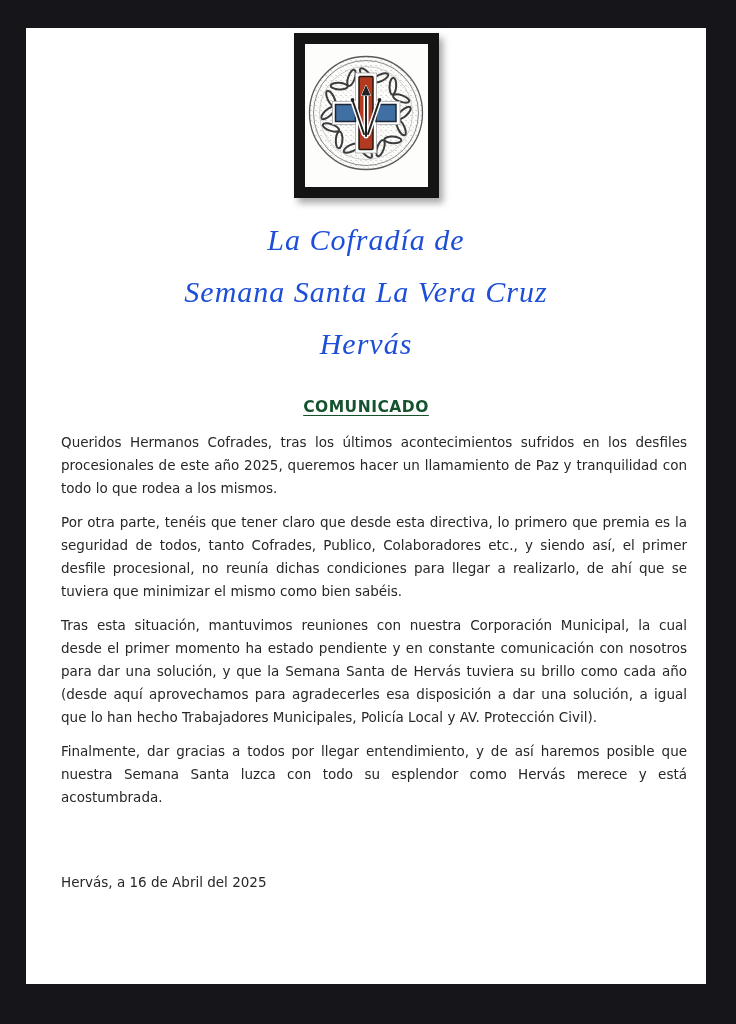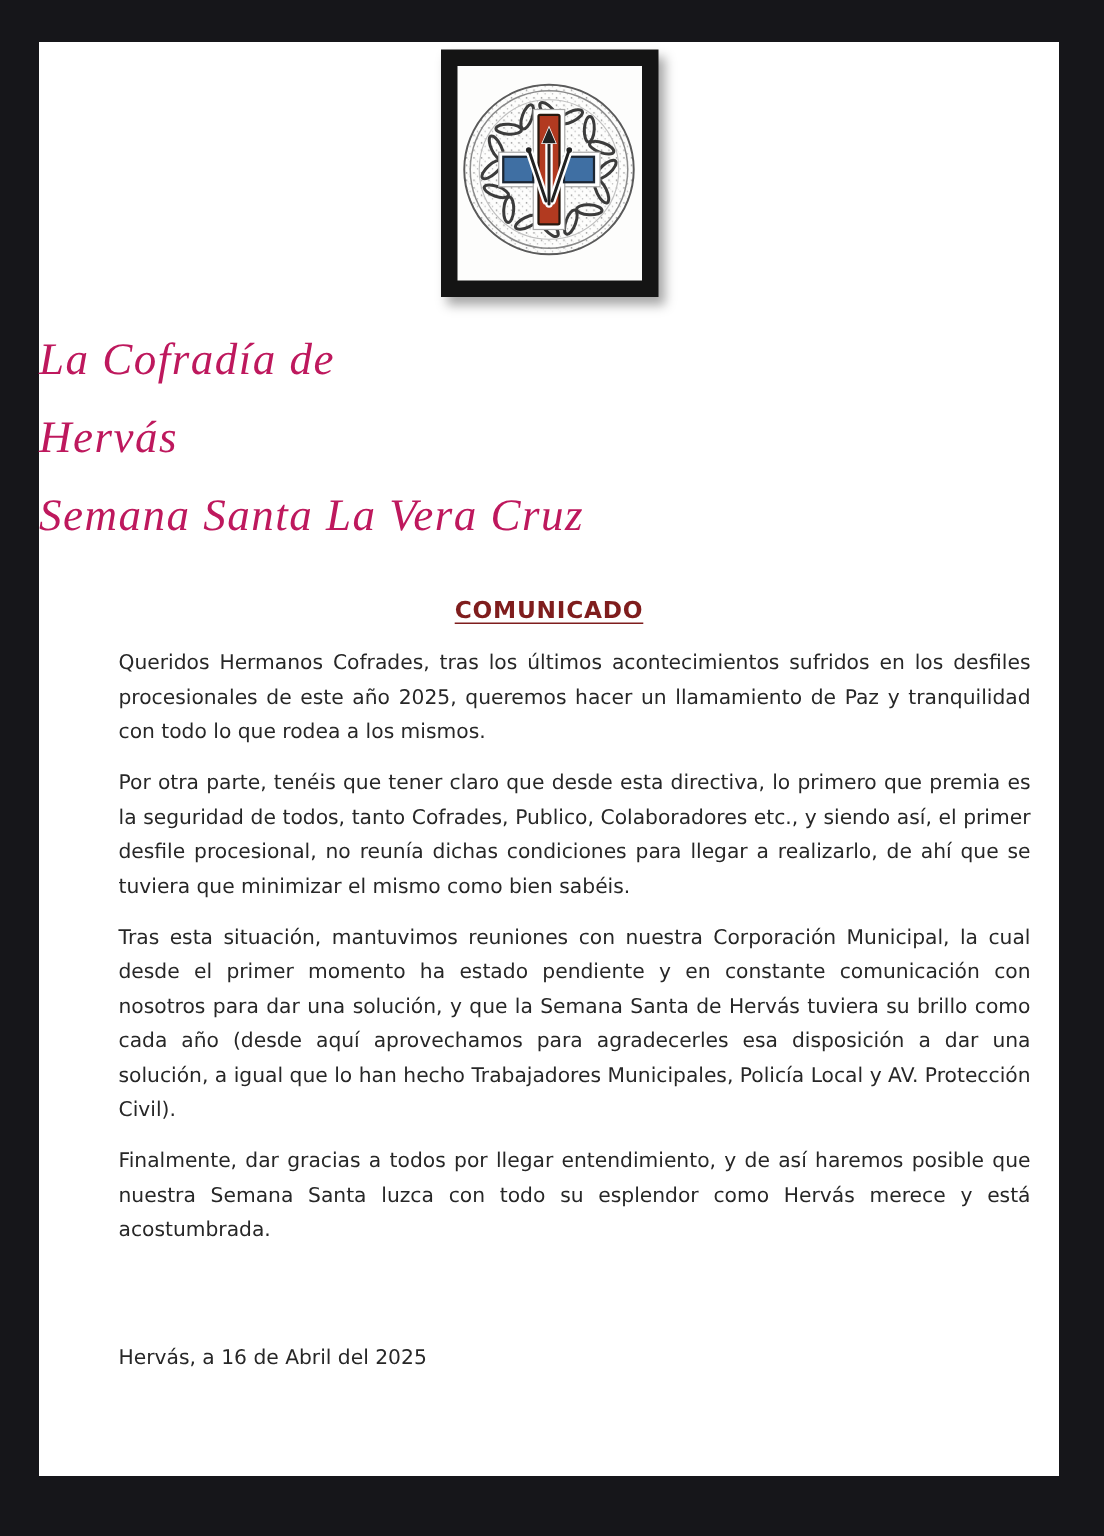--- a/index.html
+++ b/index.html
@@ -22,43 +22,44 @@
     padding:11px;
     box-shadow:4px 5px 7px rgba(0,0,0,0.35);
   }
   .logo-inner{
     width:123px;height:143px;
     background:#fdfdfc;
   }
   .logo-inner svg{display:block;}
   .script-title{
     margin-top:16px;
+    text-align:center;
     font-family:"Liberation Serif","DejaVu Serif",serif;
     font-style:italic;
-    color:#be185d;
+    color:#1d4ed8;
   }
   .script-line{
     font-size:30px;
     line-height:52px;
     letter-spacing:1px;
   }
   .heading{
     margin:28px 0 0;
     text-align:center;
     font-size:15.5px;
     font-weight:bold;
     letter-spacing:0.5px;
-    color:#7f1d1d;
+    color:#14532d;
   }
   .heading .u{
     text-decoration:underline;
     text-underline-offset:3px;
   }
   .body-text{
-    padding:15px 19px 0 53px;
+    padding:15px 19px 0 35px;
     color:#272727;
   }
   .body-text p{
     margin:0 0 11px;
     font-size:13.5px;
     line-height:23px;
     text-align:justify;
   }
   .date-line{
     text-align:left;
@@ -132,22 +133,22 @@
             <polygon points="61,41 56.5,51.5 65.5,51.5" fill="#222222" stroke="#ffffff" stroke-width="1" paint-order="stroke"></polygon>
             <circle cx="47.5" cy="56" r="1.9" fill="#222222"></circle>
             <circle cx="74.5" cy="56" r="1.9" fill="#222222"></circle>
           </g>
         </svg>
       </div>
     </div>
 
     <div class="script-title">
       <div class="script-line">La Cofradía de</div>
+      <div class="script-line">Semana Santa La Vera Cruz</div>
       <div class="script-line">Hervás</div>
-      <div class="script-line">Semana Santa La Vera Cruz</div>
     </div>
 
     <div class="heading">
       <span class="u">COMUNICADO</span>
     </div>
 
     <div class="body-text">
       <p>Queridos Hermanos Cofrades, tras los últimos acontecimientos sufridos en los desfiles procesionales de este año 2025, queremos hacer un llamamiento de Paz y tranquilidad con todo lo que rodea a los mismos.</p>
       <p>Por otra parte, tenéis que tener claro que desde esta directiva, lo primero que premia es la seguridad de todos, tanto Cofrades, Publico, Colaboradores etc., y siendo así, el primer desfile procesional, no reunía dichas condiciones para llegar a realizarlo, de ahí que se tuviera que minimizar el mismo como bien sabéis.</p>
       <p>Tras esta situación, mantuvimos reuniones con nuestra Corporación Municipal, la cual desde el primer momento ha estado pendiente y en constante comunicación con nosotros para dar una solución, y que la Semana Santa de Hervás tuviera su brillo como cada año (desde aquí aprovechamos para agradecerles esa disposición a dar una solución, a igual que lo han hecho Trabajadores Municipales, Policía Local y AV. Protección Civil).</p>

